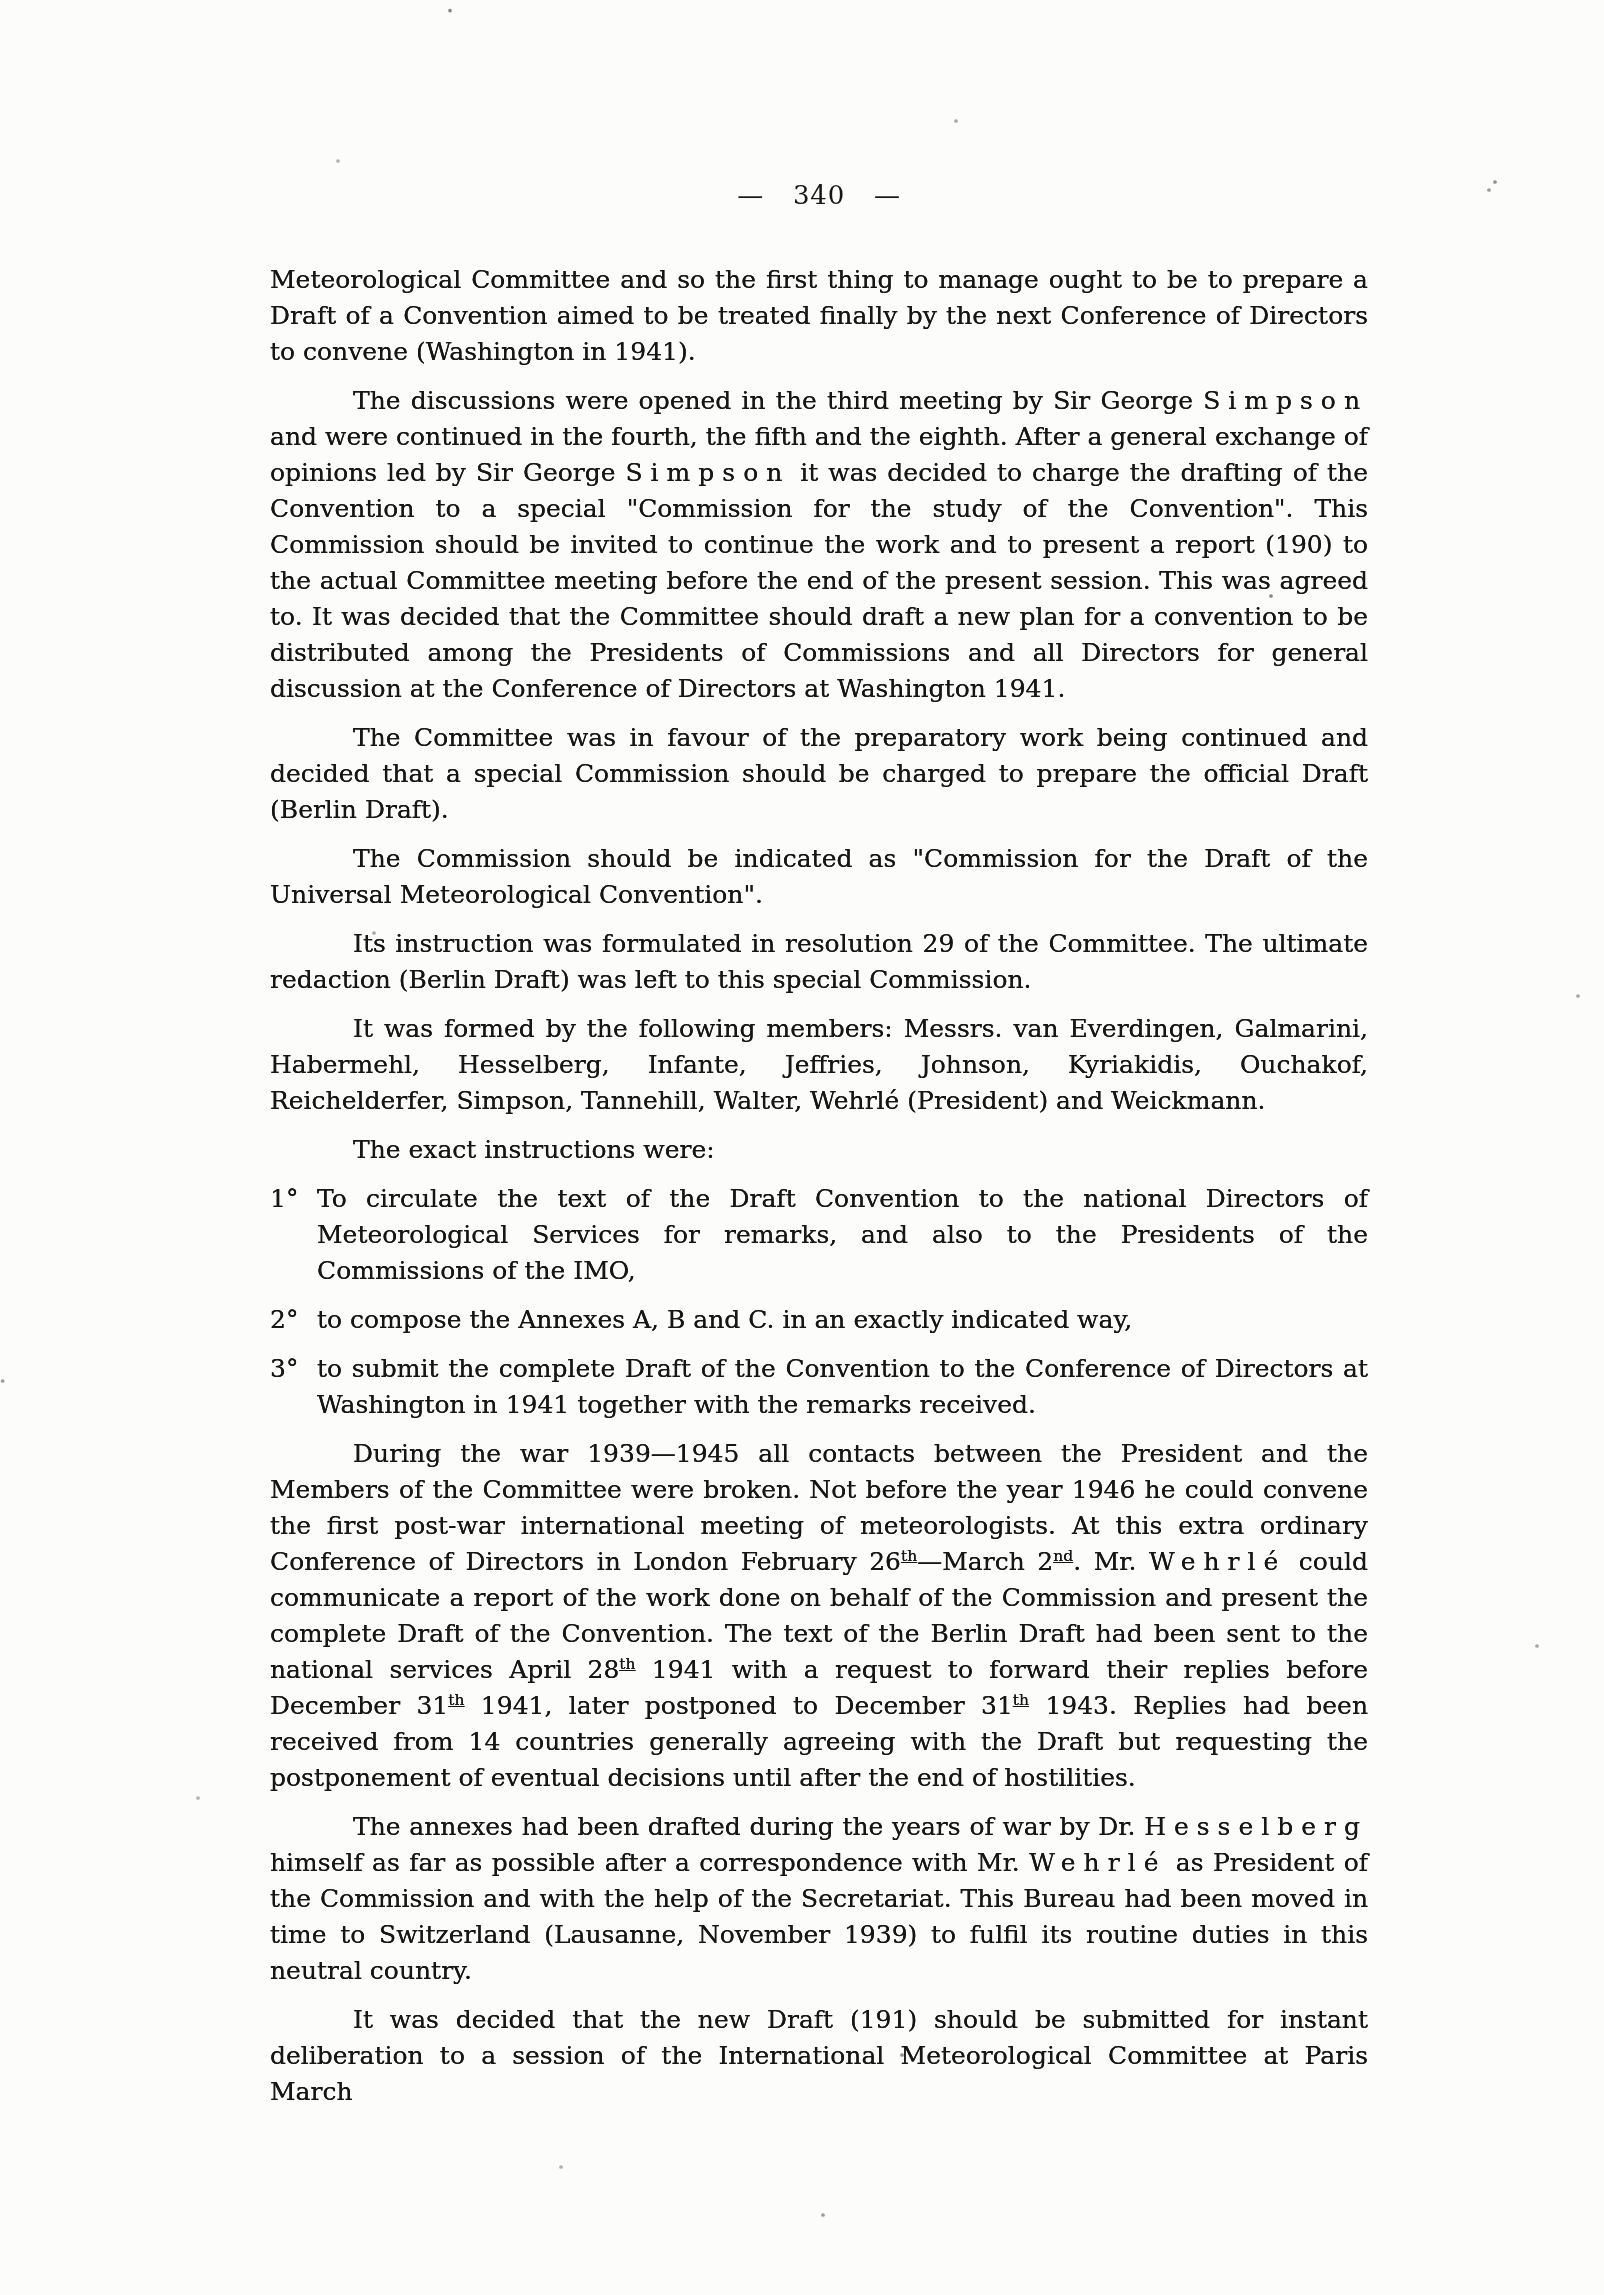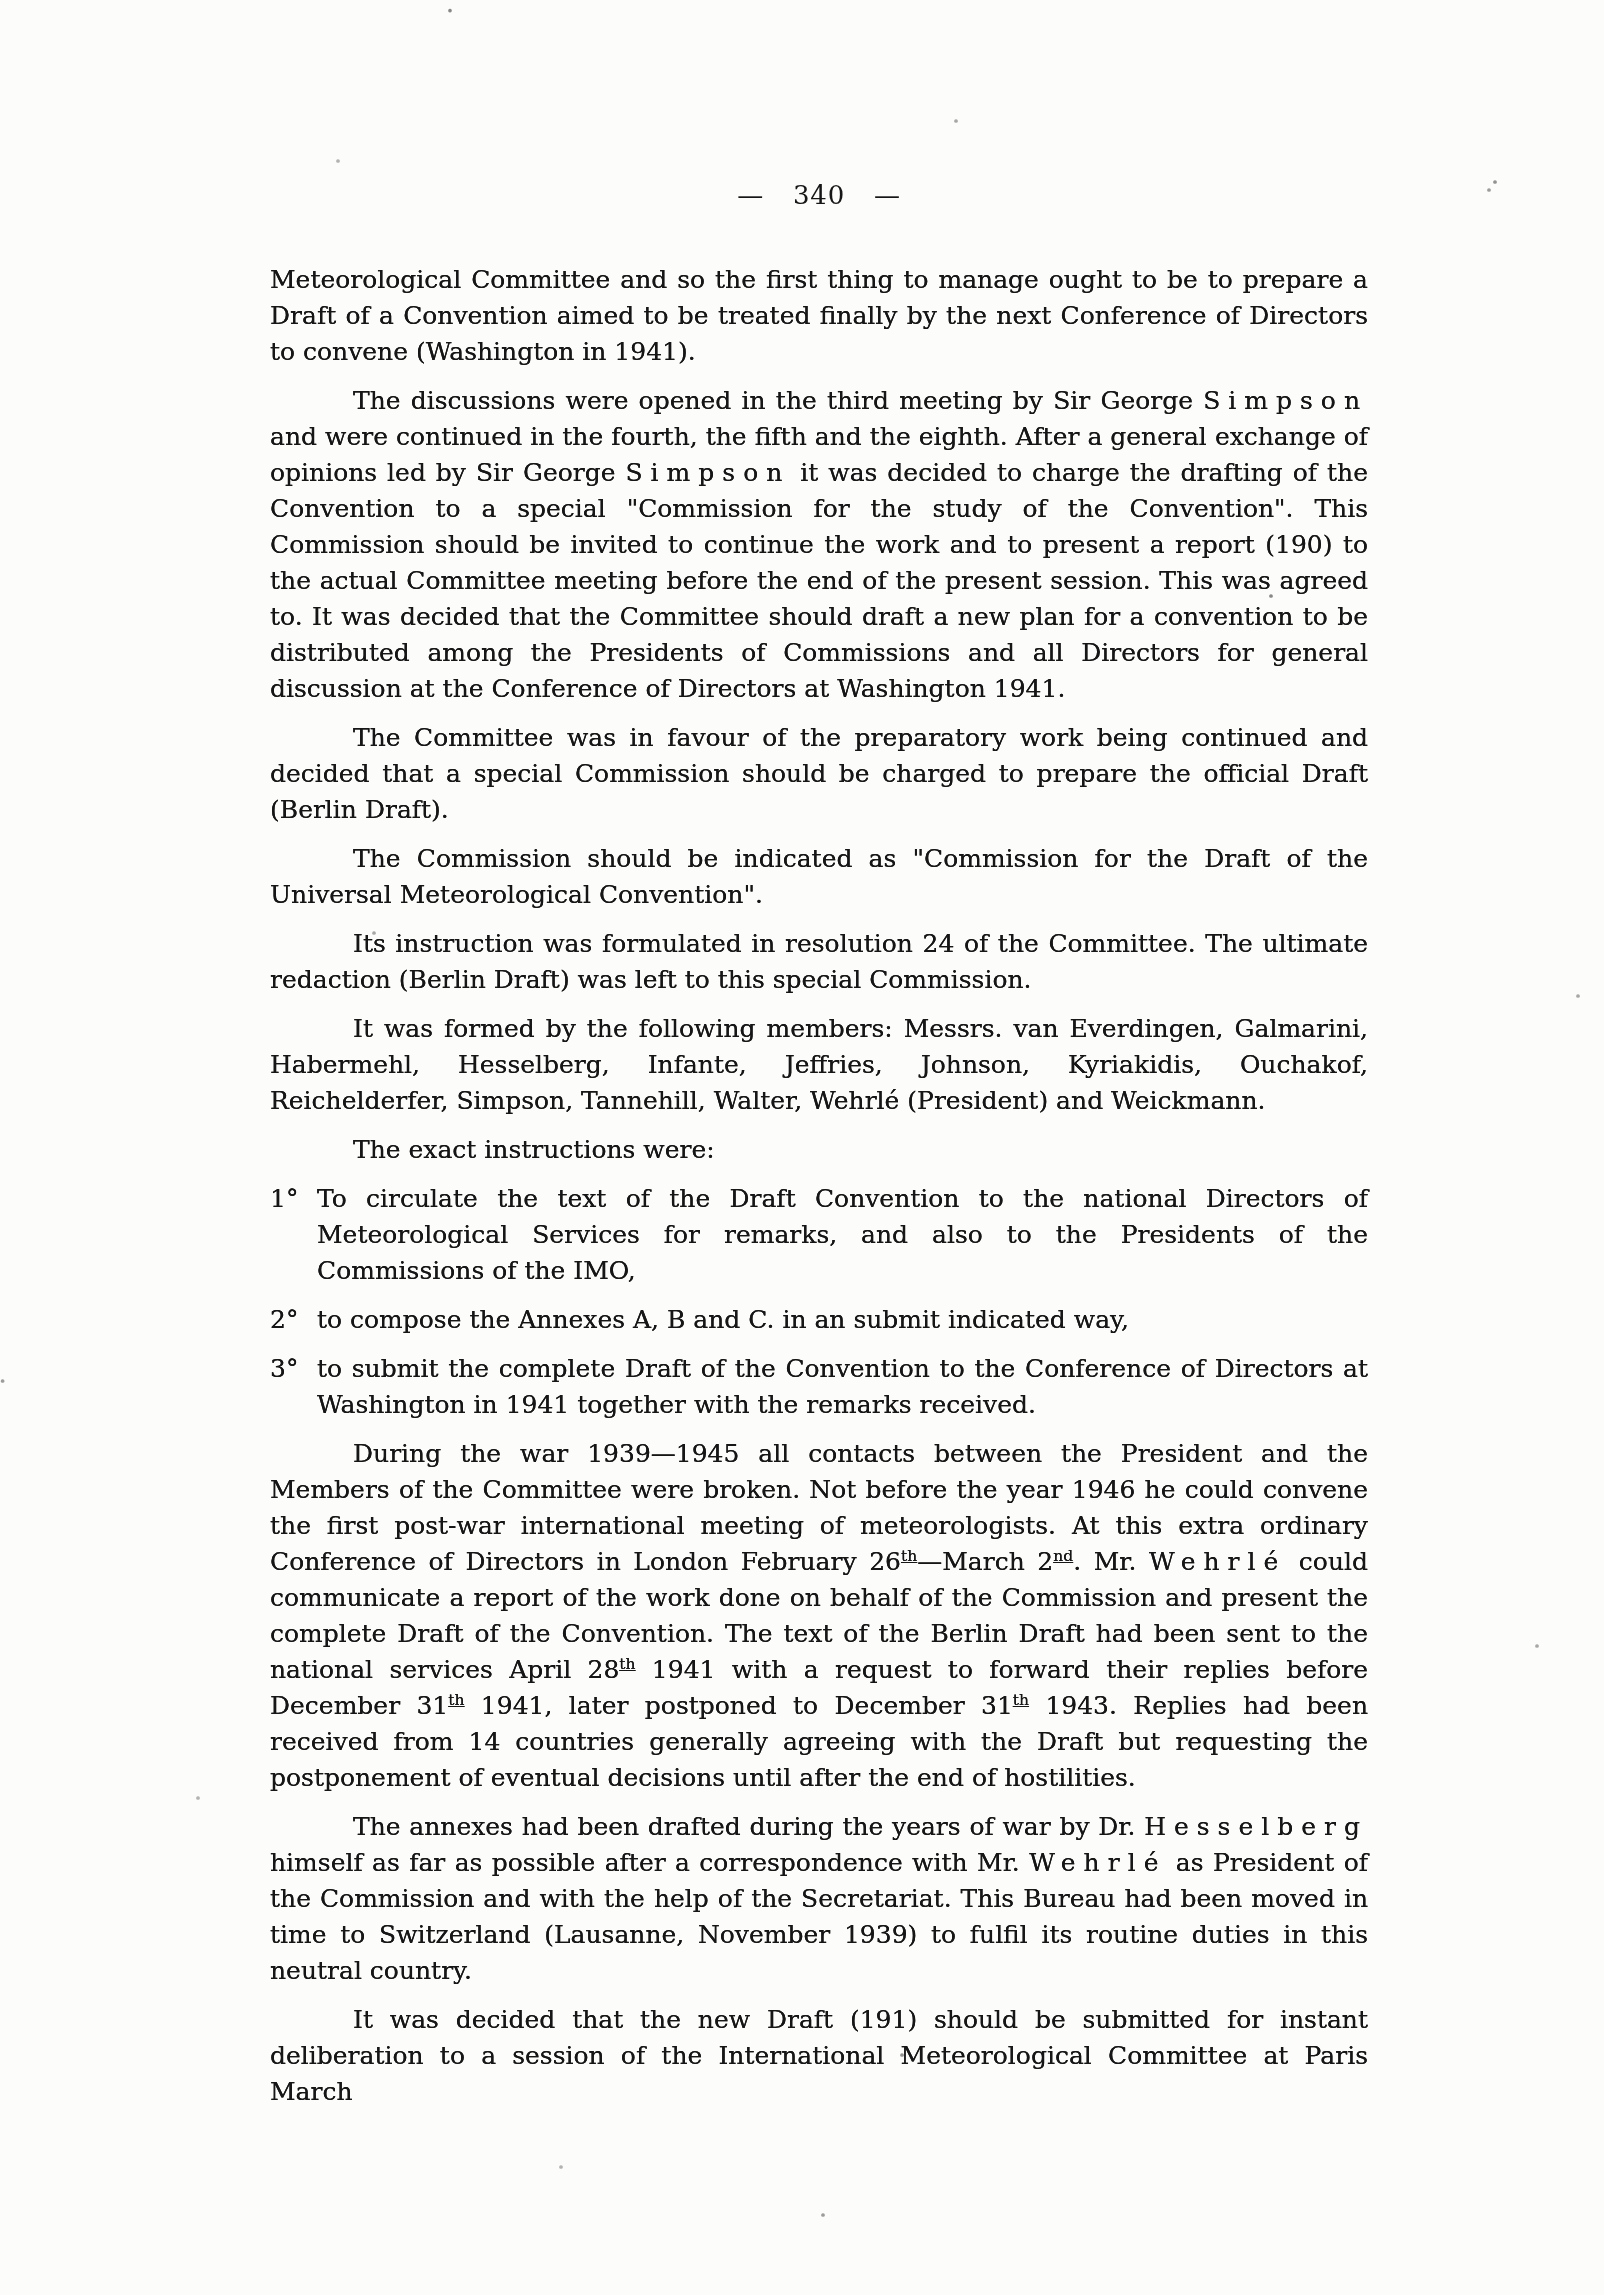--- a/index.html
+++ b/index.html
@@ -93,24 +93,24 @@
     <span>—</span>
     <span>340</span>
     <span>—</span>
   </div>
 
   <main class="body-block">
       <p class="para plain"><span>Meteorological Committee and so the first thing to manage ought to be to prepare a Draft of a Convention aimed to be treated finally by the next Conference of Directors to convene (Washington in 1941).</span></p>
       <p class="para indent"><span>The discussions were opened in the third meeting by Sir George </span><span class="sp">Simpson</span><span> and were continued in the fourth, the fifth and the eighth. After a general exchange of opinions led by Sir George </span><span class="sp">Simpson</span><span> it was decided to charge the drafting of the Convention to a special "Commission for the study of the Convention". This Commission should be invited to continue the work and to present a report (190) to the actual Committee meeting before the end of the present session. This was agreed to. It was decided that the Committee should draft a new plan for a convention to be distributed among the Presidents of Commissions and all Directors for general discussion at the Conference of Directors at Washington 1941.</span></p>
       <p class="para indent"><span>The Committee was in favour of the preparatory work being continued and decided that a special Commission should be charged to prepare the official Draft (Berlin Draft).</span></p>
       <p class="para indent"><span>The Commission should be indicated as "Commission for the Draft of the Universal Meteorological Convention".</span></p>
-      <p class="para indent"><span>Its instruction was formulated in resolution 24 of the Committee. The ultimate redaction (Berlin Draft) was left to this special Commission.</span></p>
+      <p class="para indent"><span>Its instruction was formulated in resolution 29 of the Committee. The ultimate redaction (Berlin Draft) was left to this special Commission.</span></p>
       <p class="para indent"><span>It was formed by the following members: Messrs. van Everdingen, Galmarini, Habermehl, Hesselberg, Infante, Jeffries, Johnson, Kyriakidis, Ouchakof, Reichelderfer, Simpson, Tannehill, Walter, Wehrlé (President) and Weickmann.</span></p>
       <p class="para indent"><span>The exact instructions were:</span></p>
       <div class="li"><span class="marker">1°</span><span><span>To circulate the text of the Draft Convention to the national Directors of Meteorological Services for remarks, and also to the Presidents of the Commissions of the IMO,</span></span></div>
-      <div class="li"><span class="marker">2°</span><span><span>to compose the Annexes A, B and C. in an submit indicated way,</span></span></div>
+      <div class="li"><span class="marker">2°</span><span><span>to compose the Annexes A, B and C. in an exactly indicated way,</span></span></div>
       <div class="li"><span class="marker">3°</span><span><span>to submit the complete Draft of the Convention to the Conference of Directors at Washington in 1941 together with the remarks received.</span></span></div>
       <p class="para indent"><span>During the war 1939—1945 all contacts between the President and the Members of the Committee were broken. Not before the year 1946 he could convene the first post-war international meeting of meteorologists. At this extra ordinary Conference of Directors in London February 26</span><sup>th</sup><span>—March 2</span><sup>nd</sup><span>. Mr. </span><span class="sp">Wehrlé</span><span> could communicate a report of the work done on behalf of the Commission and present the complete Draft of the Convention. The text of the Berlin Draft had been sent to the national services April 28</span><sup>th</sup><span> 1941 with a request to forward their replies before December 31</span><sup>th</sup><span> 1941, later postponed to December 31</span><sup>th</sup><span> 1943. Replies had been received from 14 countries generally agreeing with the Draft but requesting the postponement of eventual decisions until after the end of hostilities.</span></p>
       <p class="para indent"><span>The annexes had been drafted during the years of war by Dr. </span><span class="sp">Hesselberg</span><span> himself as far as possible after a correspondence with Mr. </span><span class="sp">Wehrlé</span><span> as President of the Commission and with the help of the Secretariat. This Bureau had been moved in time to Switzerland (Lausanne, November 1939) to fulfil its routine duties in this neutral country.</span></p>
       <p class="para indent"><span>It was decided that the new Draft (191) should be submitted for instant deliberation to a session of the International Meteorological Committee at Paris March</span></p>
     </main>
 </div>
 
 
 </body></html>

